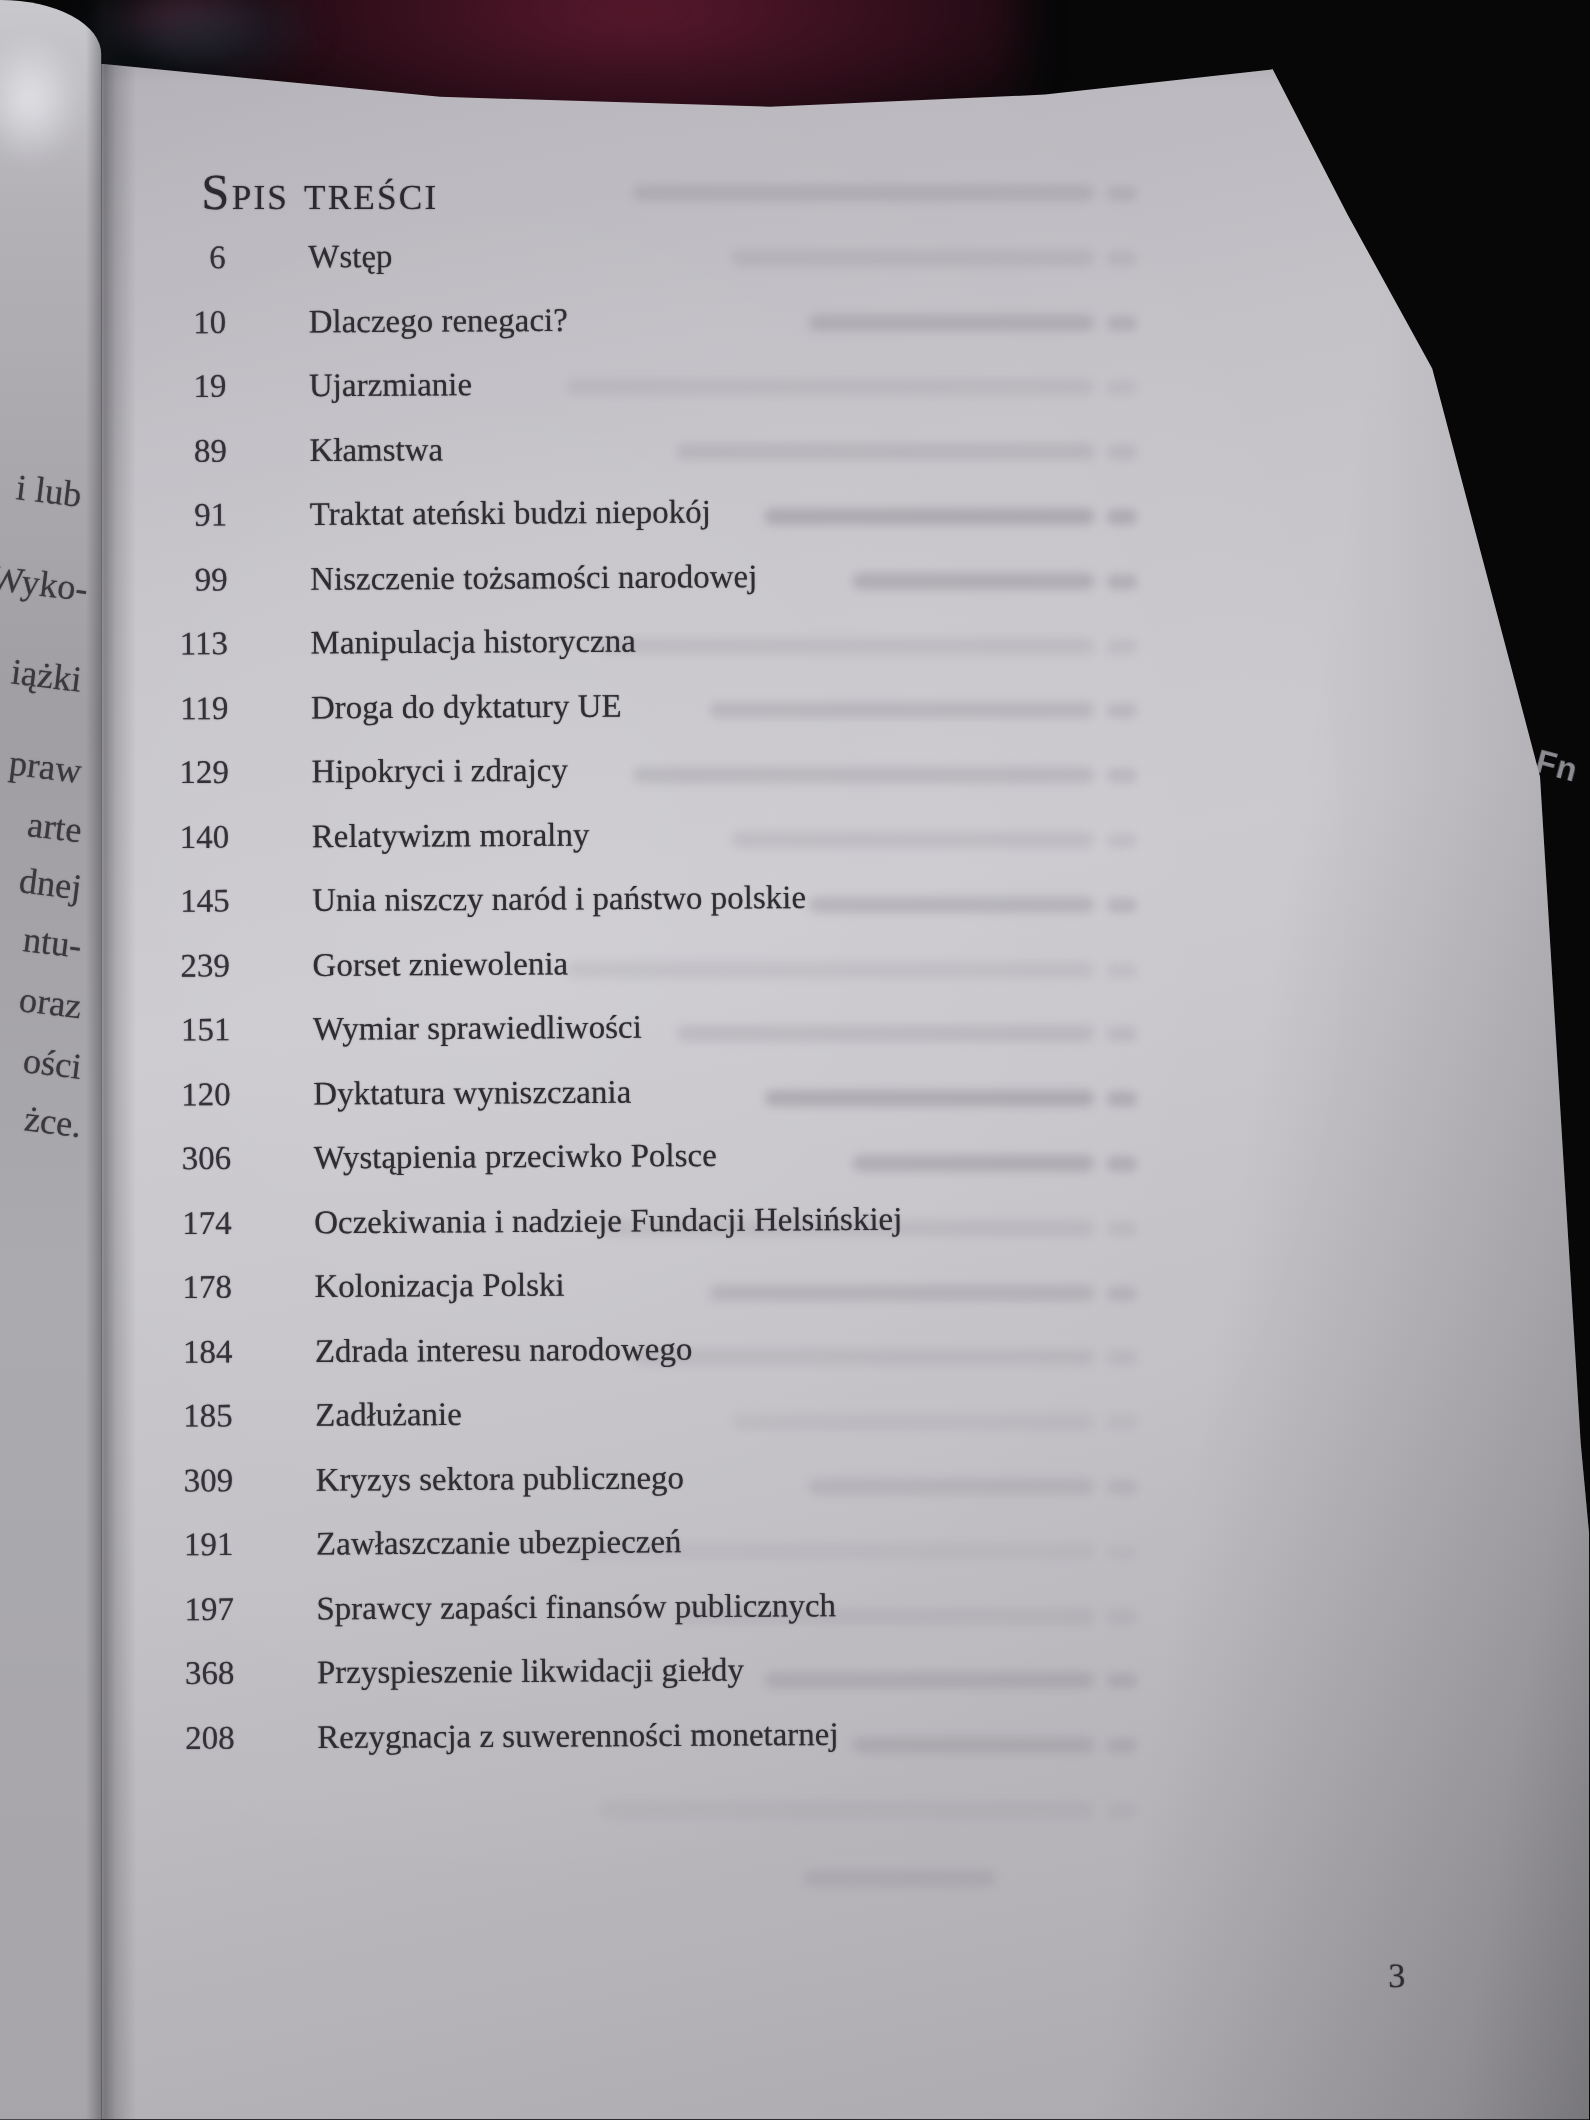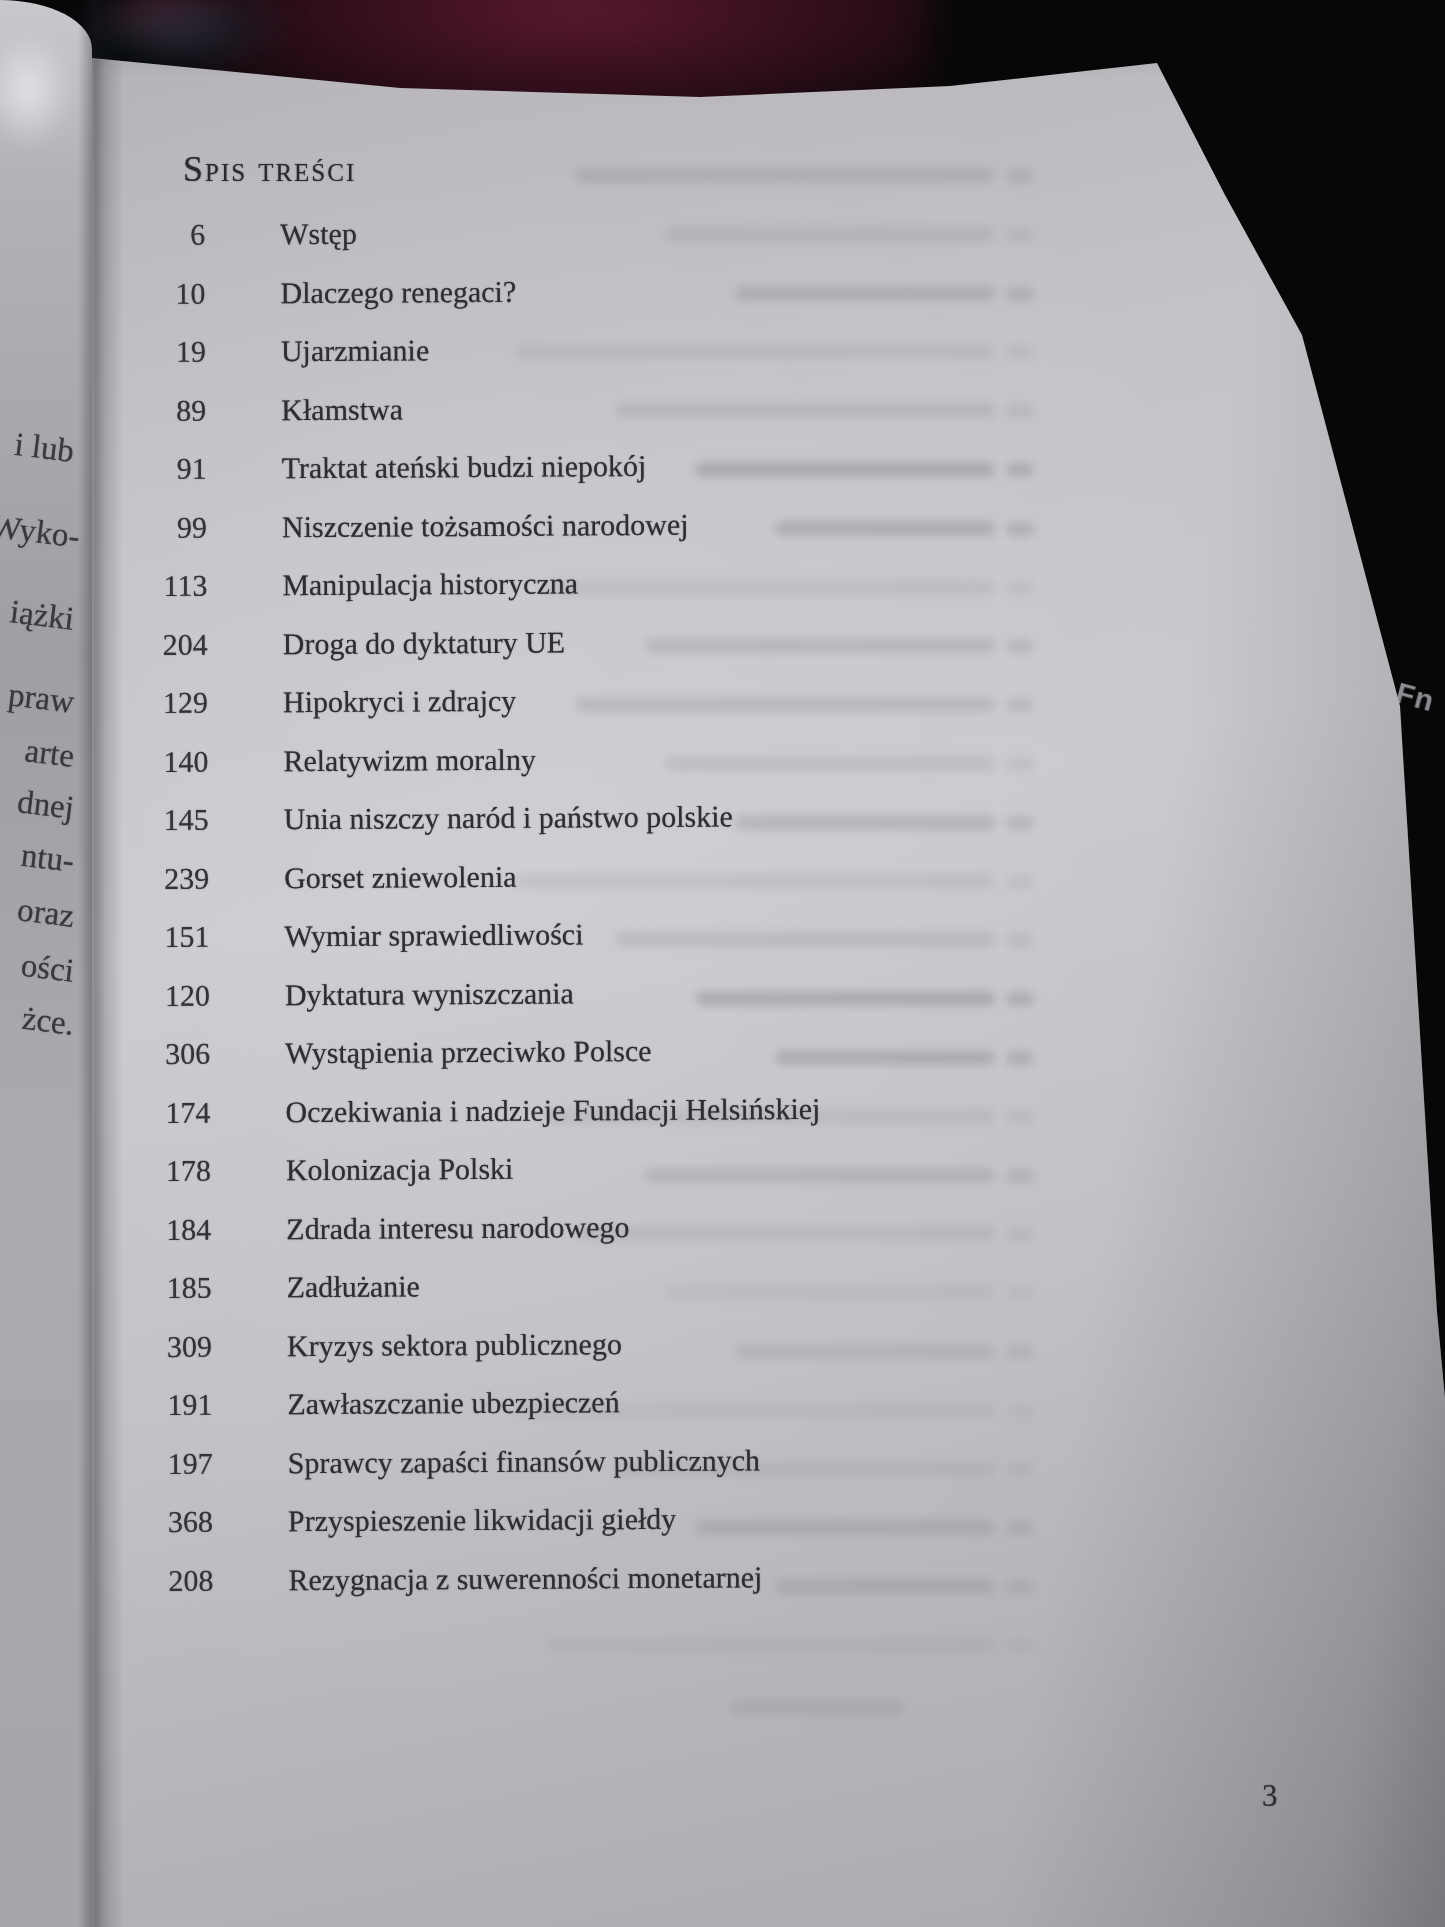--- a/index.html
+++ b/index.html
@@ -74,21 +74,21 @@
     position:absolute;height:15px;border-radius:8px;background:#5f5d66;
     filter:blur(4.5px);z-index:4;pointer-events:none;
   }
   .ghost-num{
     position:absolute;left:1006px;width:28px;height:14px;border-radius:7px;
     background:#5f5d66;filter:blur(4px);z-index:4;pointer-events:none;
   }
   
   .toc-header{
     position:absolute;left:183px;top:148px;z-index:5;
-    font-variant:small-caps;font-size:36px;letter-spacing:2px;color:#2c2a2f;
+    font-variant:small-caps;font-size:46px;letter-spacing:2px;color:#2c2a2f;
     text-shadow:0 0 1.3px rgba(44,42,47,.7);
   }
   .toc{
     position:absolute;left:150px;top:206px;width:960px;z-index:5;
     transform:rotate(-0.35deg);transform-origin:0 0;
   }
   .toc-row{display:flex;align-items:center;height:58.5px;}
   .toc-num{
     width:55px;text-align:right;font-size:30px;color:#343238;
     text-shadow:0 0 1.2px rgba(52,50,56,.7);
@@ -213,21 +213,21 @@
       </div>
       <div class="toc-row">
         <span class="toc-num">99</span>
         <span class="toc-title">Niszczenie tożsamości narodowej</span>
       </div>
       <div class="toc-row">
         <span class="toc-num">113</span>
         <span class="toc-title">Manipulacja historyczna</span>
       </div>
       <div class="toc-row">
-        <span class="toc-num">204</span>
+        <span class="toc-num">119</span>
         <span class="toc-title">Droga do dyktatury UE</span>
       </div>
       <div class="toc-row">
         <span class="toc-num">129</span>
         <span class="toc-title">Hipokryci i zdrajcy</span>
       </div>
       <div class="toc-row">
         <span class="toc-num">140</span>
         <span class="toc-title">Relatywizm moralny</span>
       </div>

